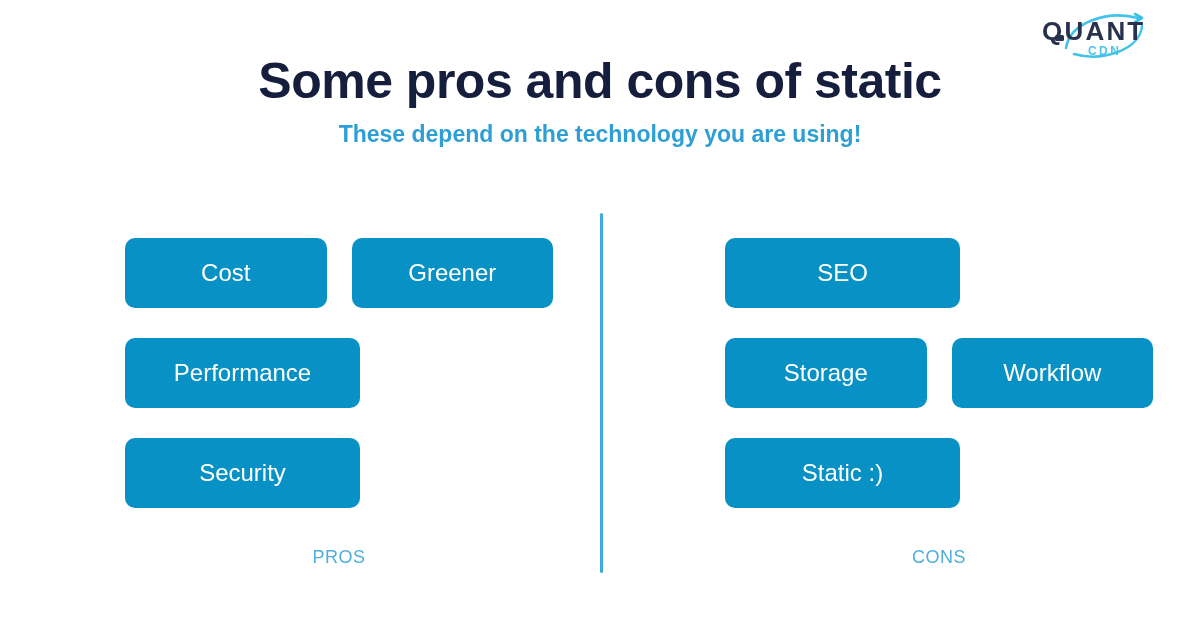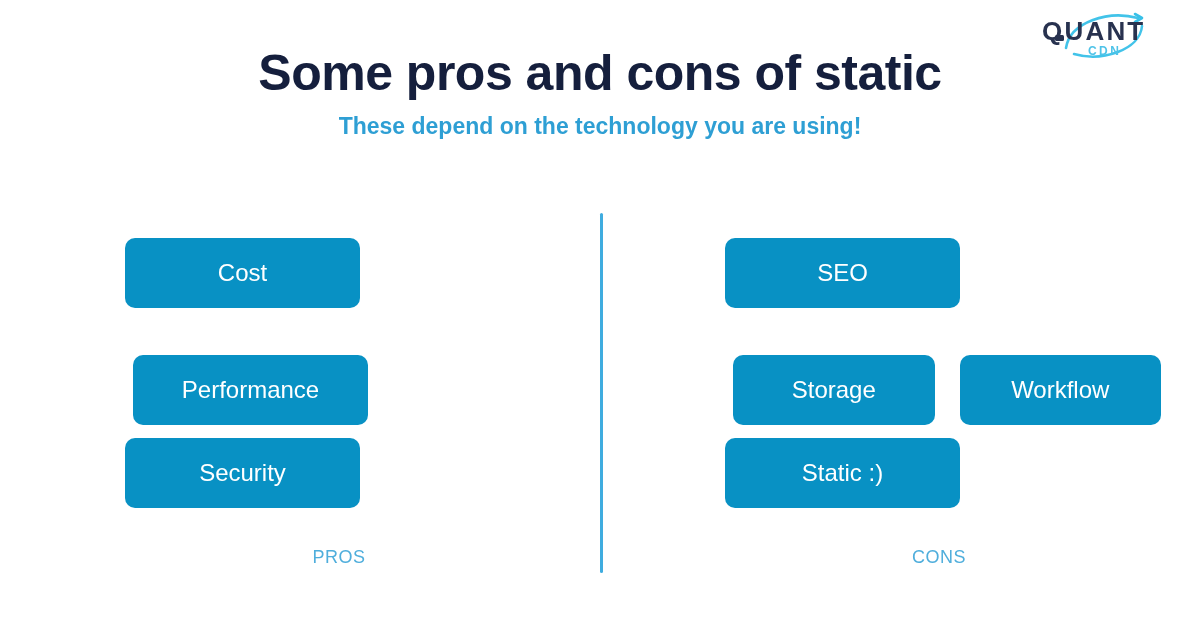--- a/index.html
+++ b/index.html
@@ -31,21 +31,21 @@
 
   
   #slide-header {
     position: absolute;
     top: 44px;
     left: 0;
     width: 1200px;
     text-align: center;
   }
   #page-title {
-    margin: 0;
+    margin: 8px;
     font-size: 50px;
     line-height: 58px;
     font-weight: bold;
     color: #151f3d;
     letter-spacing: -0.5px;
     font-family: "Liberation Sans", sans-serif;
   }
   #page-subtitle {
     margin: 10px 0 0 0;
     font-size: 23px;
@@ -75,21 +75,21 @@
   .chip-row {
     position: absolute;
     left: 105px;
     width: 428px;
     height: 70px;
     display: flex;
     justify-content: flex-start;
     gap: 25px;
   }
   .chip-row.row-1 { top: 25px; }
-  .chip-row.row-2 { top: 142px; margin-left: 8px; }
+  .chip-row.row-2 { top: 125px; }
   .chip-row.row-3 {
     top: 225px;
     justify-content: flex-start;
   }
 
   .chip {
     width: 235px;
     height: 70px;
     border-radius: 10px;
     background: #0891c4;
@@ -148,20 +148,21 @@
 <div id="slide-header">
   <h1 id="page-title">Some pros and cons of static</h1>
   <p id="page-subtitle">These depend on the technology you are using!</p>
 </div>
 
 <div id="comparison">
 
   <div class="column" id="pros-column">
     <div class="chip-row row-1">
       <div class="chip">Cost</div>
+      <div class="chip">Greener</div>
     </div>
     <div class="chip-row row-2">
       <div class="chip">Performance</div>
     </div>
     <div class="chip-row row-3">
       <div class="chip">Security</div>
     </div>
     <div class="column-label">PROS</div>
   </div>
 

